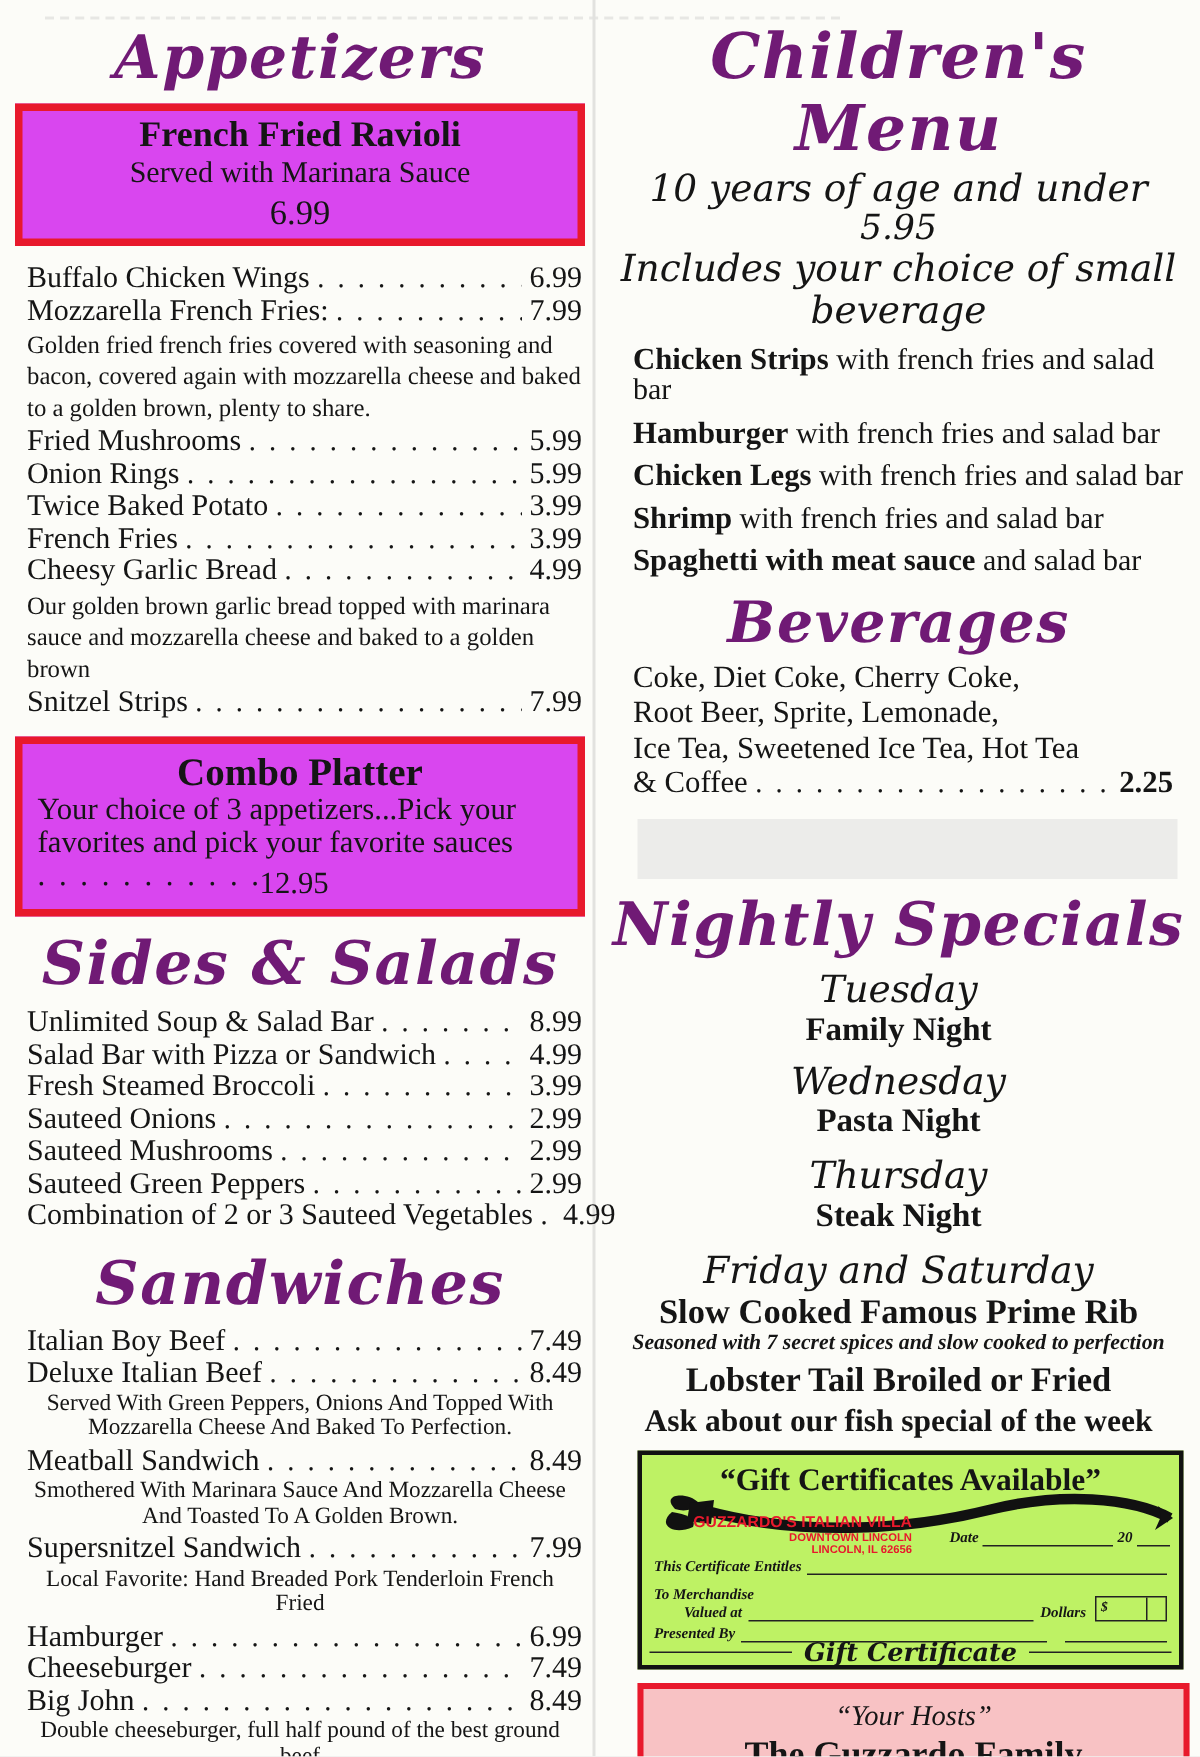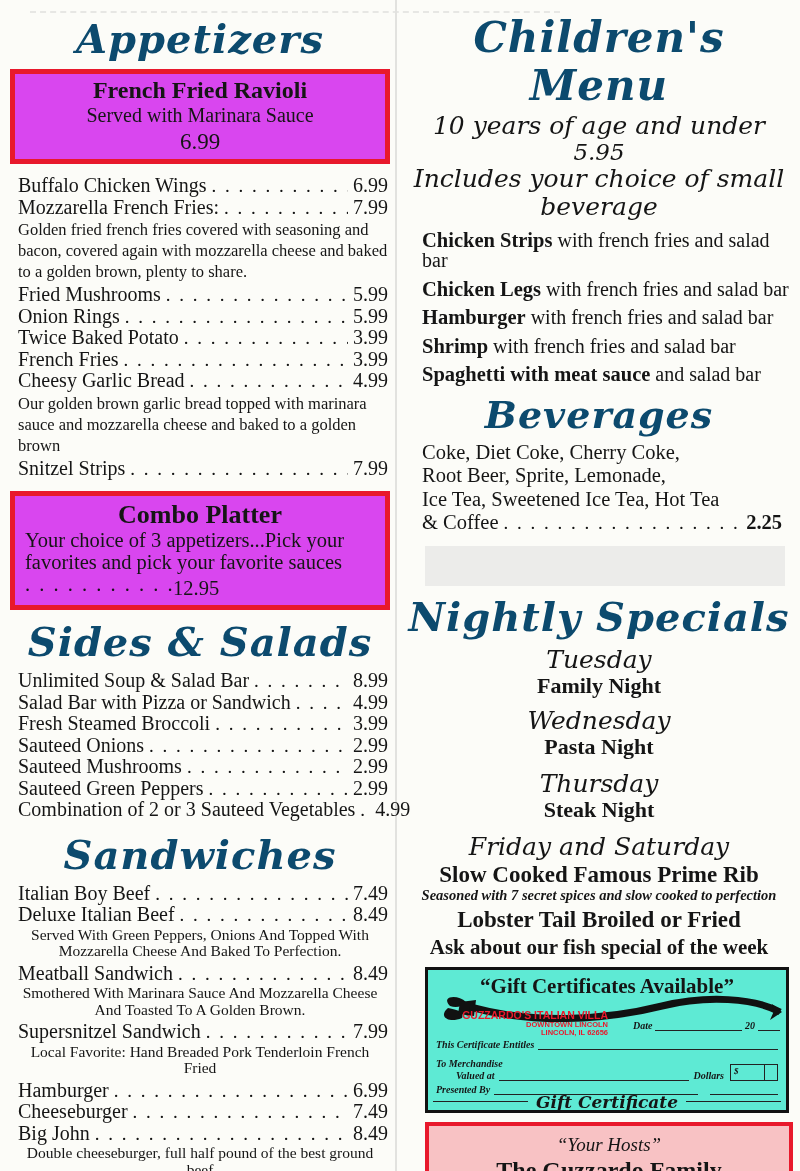--- a/index.html
+++ b/index.html
@@ -10,21 +10,21 @@
   }
   .top-artifact{position:absolute;top:11px;left:30px;width:530px;border-top:2px dashed #e7e7e4;}
   .col-divider{position:absolute;left:395px;top:0;width:2px;height:1171px;background:#e2e2df;}
   .col{position:absolute;top:0;}
   .col.left{left:10px;width:380px;}
   .col.right{left:406px;width:386px;}
 
   
   .script-head{
     font-family:"DejaVu Serif", serif;font-style:italic;font-weight:600;
-    color:#0c4a6e;text-align:center;letter-spacing:1px;
+    color:#701a75;text-align:center;letter-spacing:1px;
   }
   .h-appetizers{font-size:40px;line-height:46px;margin-top:16px;margin-bottom:7px;}
   .h-sides{font-size:40px;line-height:48px;margin-top:8px;margin-bottom:4px;}
   .h-sandwiches{font-size:40px;line-height:48px;margin-top:10px;margin-bottom:4px;}
   .h-childrens{font-size:42px;line-height:48px;margin-top:14px;margin-bottom:2px;}
   .h-beverages{font-size:38px;line-height:44px;margin-top:2px;margin-bottom:4px;}
   .h-nightly{font-size:40px;line-height:46px;margin-top:8px;margin-bottom:6px;}
 
   
   .pinkbox{
@@ -63,21 +63,21 @@
   .night{font-size:22px;font-weight:bold;line-height:26px;text-align:center;}
   .mt4{margin-top:4px;} .mt8{margin-top:8px;} .mt10{margin-top:10px;}
   .primeshead{font-size:23px;font-weight:bold;line-height:25px;text-align:center;margin-top:2px;}
   .primesub{font-size:14.5px;font-weight:bold;font-style:italic;line-height:16px;text-align:center;}
   .lobster{font-size:23px;font-weight:bold;line-height:29px;text-align:center;margin-top:2px;}
   .askfish{font-size:21px;font-weight:bold;line-height:26px;text-align:center;}
 
   
   .gift{
     position:relative;margin:7px 0 0 19px;width:358px;height:140px;
-    border:3px solid #121212;background:#5eead4;
+    border:3px solid #121212;background:#bef264;
   }
   .gift .gtitle{position:absolute;top:4px;left:0;right:0;text-align:center;font-size:21px;font-weight:bold;}
   .gift svg.ribbon{position:absolute;top:24px;left:4px;}
   .gift .brand{position:absolute;top:40px;left:30px;width:150px;text-align:right;color:#e8192c;font-family:"Liberation Sans",sans-serif;font-weight:bold;font-size:10.5px;line-height:11px;}
   .gift .addr{font-size:7.5px;line-height:8.5px;font-weight:bold;}
   .gift .flabel{font-style:italic;font-weight:bold;font-size:10px;white-space:nowrap;}
   .gift .fline{border-bottom:1.3px solid #222;display:inline-block;height:10px;}
   .gift .daterow{position:absolute;top:50px;left:205px;right:6px;display:flex;align-items:flex-end;gap:3px;}
   .gift .entrow{position:absolute;top:69px;left:8px;right:8px;display:flex;align-items:flex-end;gap:4px;}
   .gift .merch{position:absolute;top:83px;left:8px;}
@@ -254,22 +254,22 @@
 
   <div class="col right">
 
     <div class="script-head h-childrens">Children's Menu</div>
     <div class="kid-sub">10 years of age and under</div>
     <div class="kid-price">5.95</div>
     <div class="kid-sub">Includes your choice of small beverage</div>
 
     <div class="kid-items">
       <div class="kid"><b>Chicken Strips</b><span> with french fries and salad bar</span></div>
+      <div class="kid"><b>Hamburger</b><span> with french fries and salad bar</span></div>
       <div class="kid"><b>Chicken Legs</b><span> with french fries and salad bar</span></div>
-      <div class="kid"><b>Hamburger</b><span> with french fries and salad bar</span></div>
       <div class="kid"><b>Shrimp</b><span> with french fries and salad bar</span></div>
       <div class="kid"><b>Spaghetti with meat sauce</b><span> and salad bar</span></div>
     </div>
 
     <div class="script-head h-beverages">Beverages</div>
     <div class="bev-lines">
       <div class="bev">Coke, Diet Coke, Cherry Coke,</div>
       <div class="bev">Root Beer, Sprite, Lemonade,</div>
       <div class="bev">Ice Tea, Sweetened Ice Tea, Hot Tea</div>
       <div class="bev bev-last">

